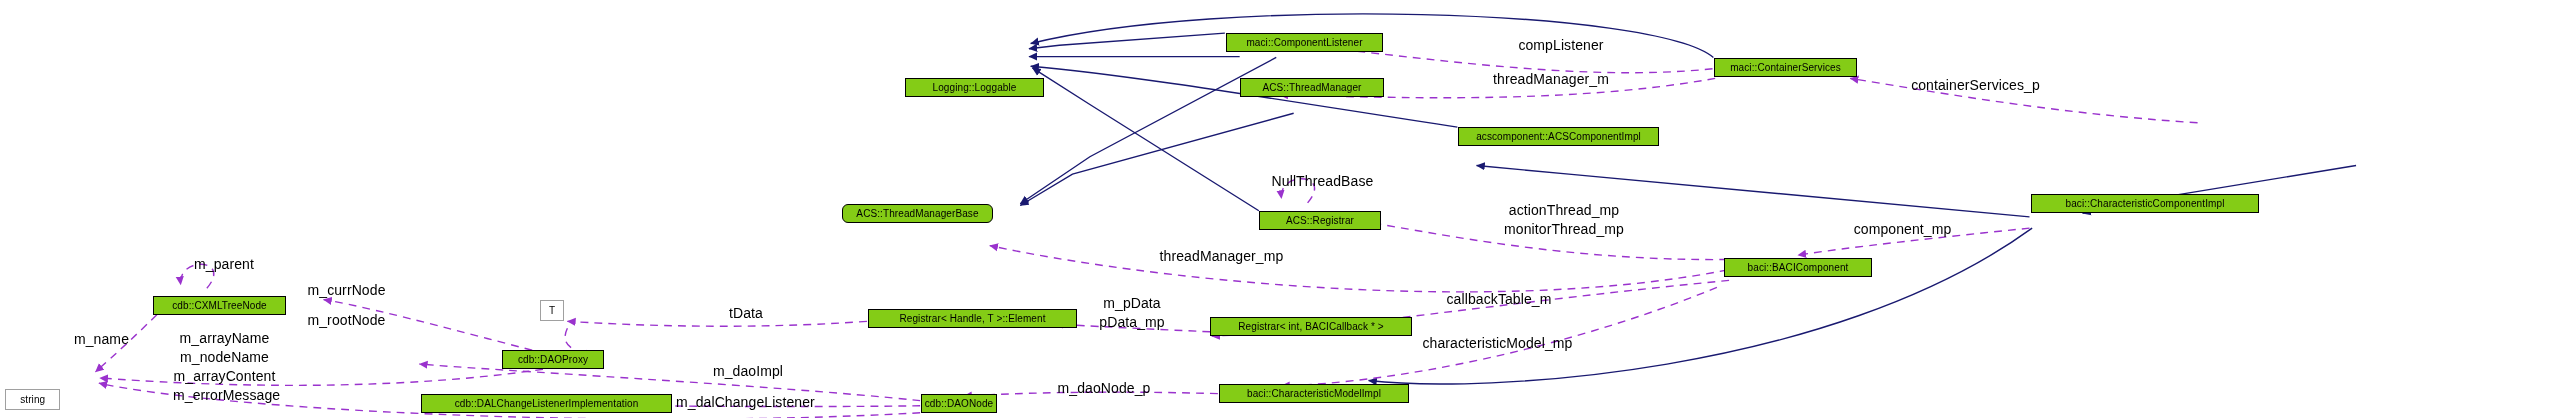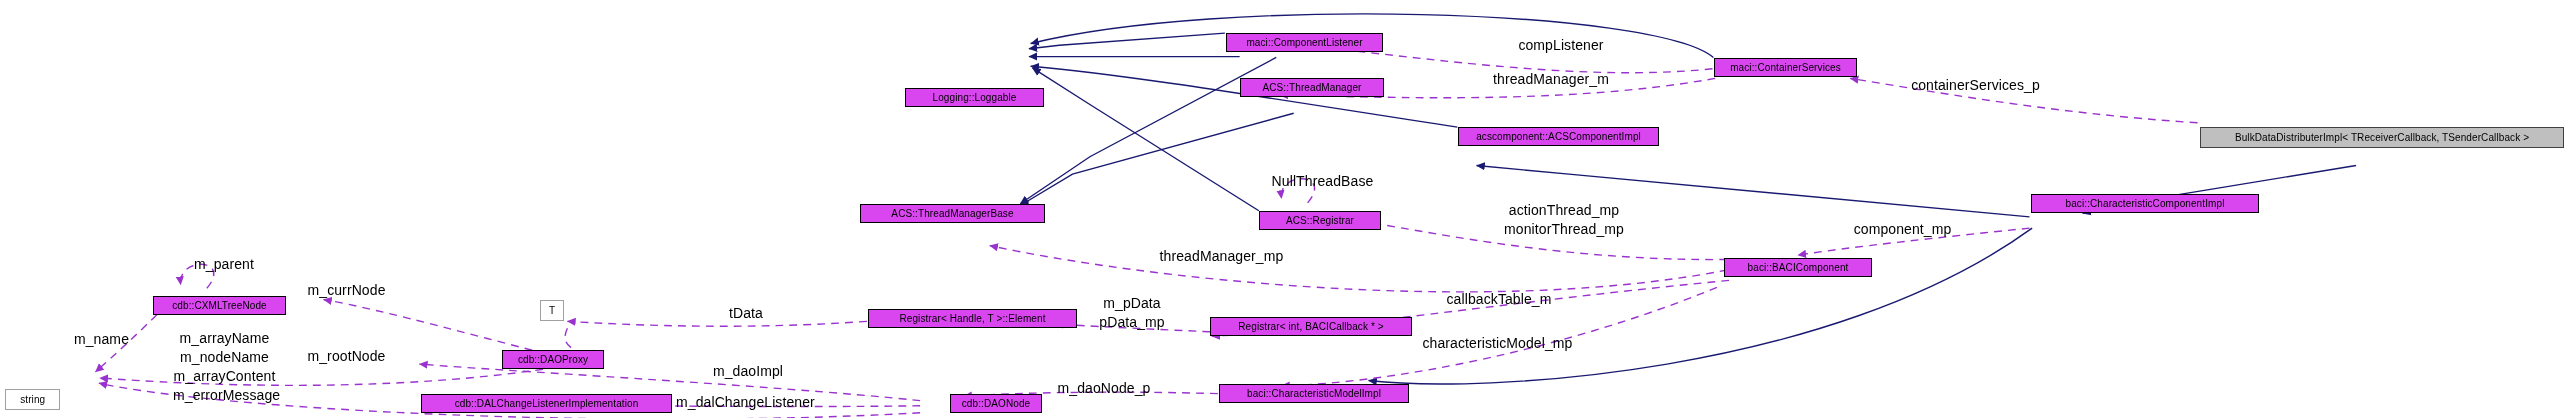--- a/index.html
+++ b/index.html
@@ -3,21 +3,21 @@
 <meta charset="utf-8">
 <style>
   html,body{margin:0;padding:0;background:#ffffff;}
   body{font-family:"Liberation Sans",sans-serif;}
   #canvas{position:relative;width:2576px;height:418px;background:#ffffff;overflow:hidden;}
   svg.edges{position:absolute;left:0;top:0;width:2576px;height:418px;pointer-events:none;}
   .node{
     position:absolute;
     box-sizing:border-box;
     border:0.9px solid #000000;
-    background:#d946ef;
+    background:#84cc16;
     display:flex;align-items:center;justify-content:center;
     font-size:10px;
     color:#000000;
     white-space:nowrap;
     letter-spacing:0.1px;
     line-height:1;
   }
   .node.highlight{background:#bfbfbf;border:0.9px solid #404040;}
   .node.plain{border:0.9px solid #a0a0a0;background:#ffffff;}
   .elabel{
@@ -105,45 +105,42 @@
       <path d="M1055,460 C880,442 560,425 480,418" marker-end="url(#use)"></path>
 
       <path d="M1055,466 C900,468 700,466 600,464" marker-end="url(#use)"></path>
 
       <path d="M1397,452 C1250,448 1150,452 1105,455" marker-end="url(#use)"></path>
 
       <path d="M650,377 C640,398 660,404 680,408" marker-end="url(#use)"></path>
     </g>
   </svg>
 
-  <div class="node" style="left:905px;top:88px;width:139px;height:19px;">
+  <div class="node" style="left:905px;top:78px;width:139px;height:19px;">
       <span>Logging::Loggable</span>
     </div>
 
   <div class="node" style="left:1226px;top:33px;width:157px;height:19px;">
       <span>maci::ComponentListener</span>
     </div>
 
   <div class="node" style="left:1240px;top:78px;width:144px;height:19px;">
       <span>ACS::ThreadManager</span>
     </div>
 
   <div class="node" style="left:1714px;top:58px;width:143px;height:19px;">
       <span>maci::ContainerServices</span>
     </div>
 
   <div class="node" style="left:1458px;top:127px;width:201px;height:19px;">
       <span>acscomponent::ACSComponentImpl</span>
     </div>
 
-  <div class="node highlight" style="left:2200px;top:127px;width:364px;height:21px;">
-      <span>BulkDataDistributerImpl&lt; TReceiverCallback, TSenderCallback &gt;</span>
-    </div>
-
-  <div class="node" style="left:860px;top:204px;width:185px;height:19px;">
+
+  <div class="node" style="left:842px;top:204px;width:151px;height:19px;border-radius:6px;">
       <span>ACS::ThreadManagerBase</span>
     </div>
 
   <div class="node" style="left:1259px;top:211px;width:122px;height:19px;">
       <span>ACS::Registrar</span>
     </div>
 
   <div class="node" style="left:2031px;top:194px;width:228px;height:19px;">
       <span>baci::CharacteristicComponentImpl</span>
     </div>
@@ -173,21 +170,21 @@
     </div>
 
   <div class="node" style="left:1219px;top:384px;width:190px;height:19px;">
       <span>baci::CharacteristicModelImpl</span>
     </div>
 
   <div class="node plain" style="left:5.2px;top:389px;width:55px;height:21px;">
       <span>string</span>
     </div>
 
-  <div class="node" style="left:921px;top:394px;width:92px;height:19px;margin-left:29px;">
+  <div class="node" style="left:921px;top:394px;width:76px;height:19px;">
       <span>cdb::DAONode</span>
     </div>
 
   <div class="node" style="left:415px;top:394px;width:251px;height:19px;margin-left:6px;">
       <span>cdb::DALChangeListenerImplementation</span>
     </div>
 
   <div class="elabel" style="left:1513px;top:37px;width:96px;"><span>compListener</span></div>
 
   <div class="elabel" style="left:1492px;top:71px;width:118px;"><span>threadManager_m</span></div>
@@ -201,21 +198,21 @@
   <div class="elabel" style="left:1501px;top:221px;width:126px;"><span>monitorThread_mp</span></div>
 
   <div class="elabel" style="left:1848px;top:221px;width:109px;"><span>component_mp</span></div>
 
   <div class="elabel" style="left:1156px;top:248px;width:131px;"><span>threadManager_mp</span></div>
 
   <div class="elabel" style="left:185px;top:256px;width:78px;"><span>m_parent</span></div>
 
   <div class="elabel" style="left:303px;top:282px;width:87px;"><span>m_currNode</span></div>
 
-  <div class="elabel" style="left:303px;top:312px;width:87px;margin-top:36px;"><span>m_rootNode</span></div>
+  <div class="elabel" style="left:303px;top:312px;width:87px;"><span>m_rootNode</span></div>
 
   <div class="elabel" style="left:1097px;top:295px;width:70px;"><span>m_pData</span></div>
 
   <div class="elabel" style="left:1097px;top:314px;width:70px;"><span>pData_mp</span></div>
 
   <div class="elabel" style="left:722px;top:305px;width:48px;"><span>tData</span></div>
 
   <div class="elabel" style="left:1438px;top:291px;width:122px;"><span>callbackTable_m</span></div>
 
   <div class="elabel" style="left:71px;top:331px;width:61px;"><span>m_name</span></div>

